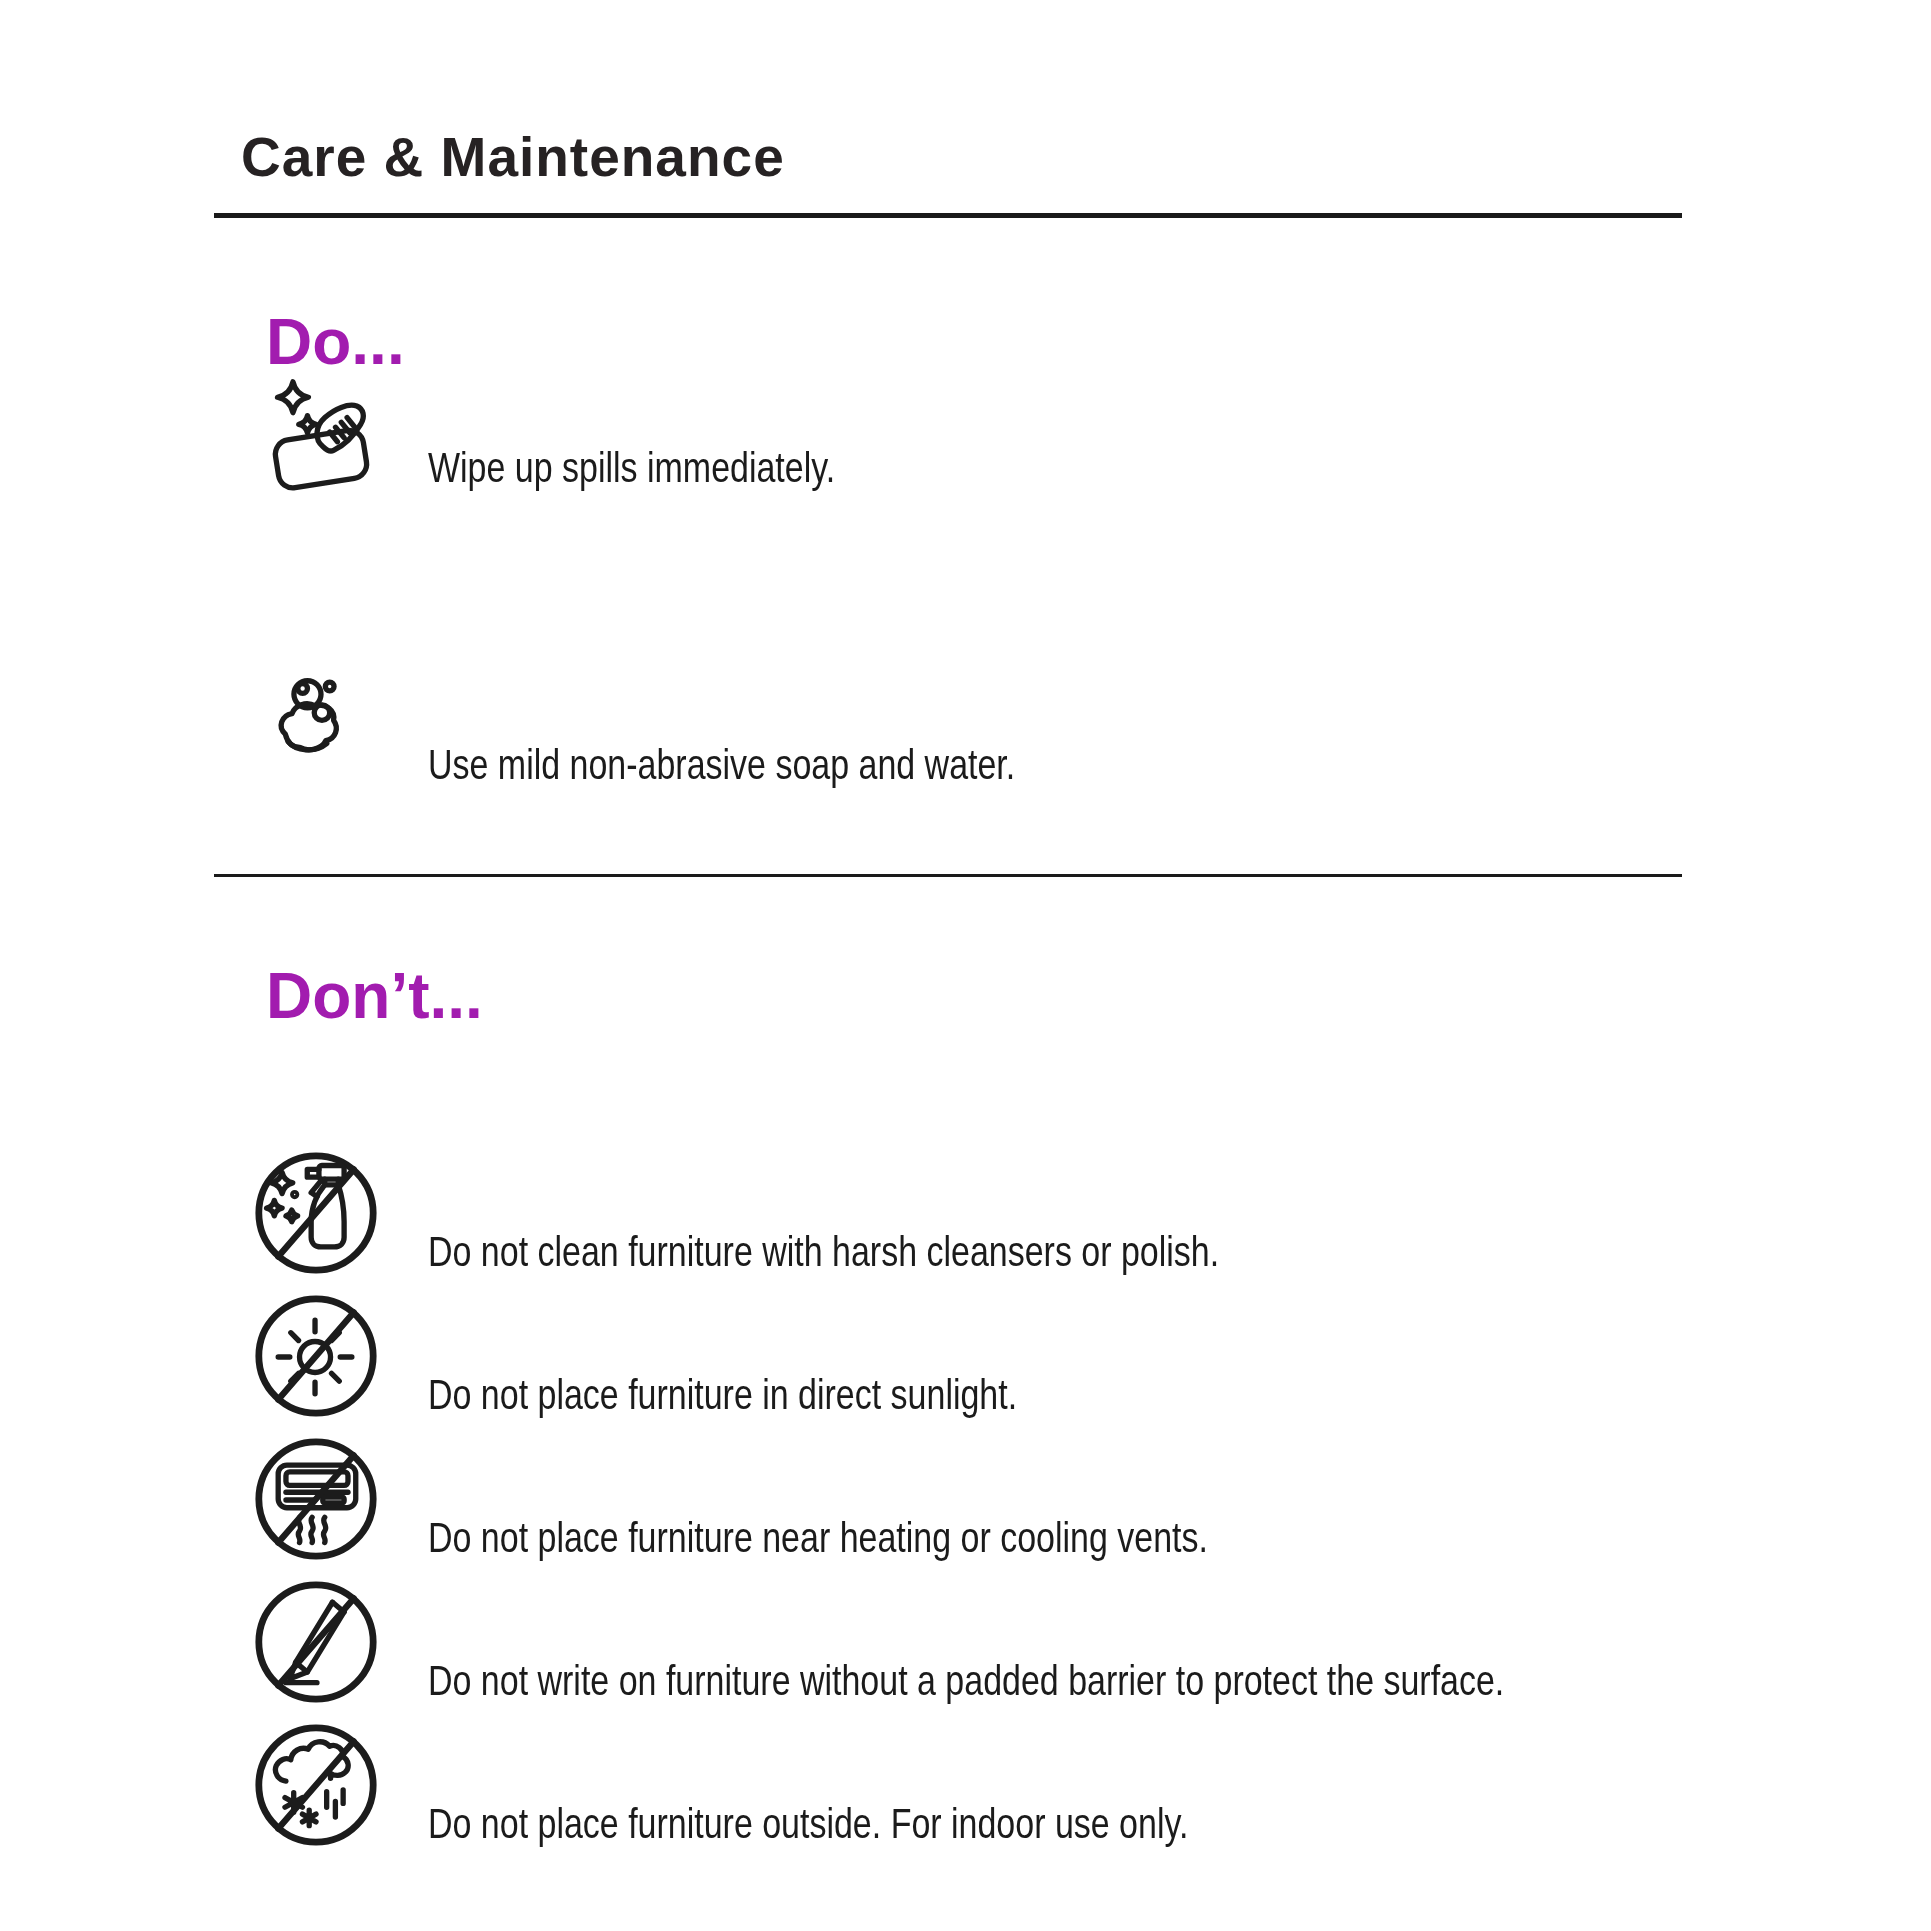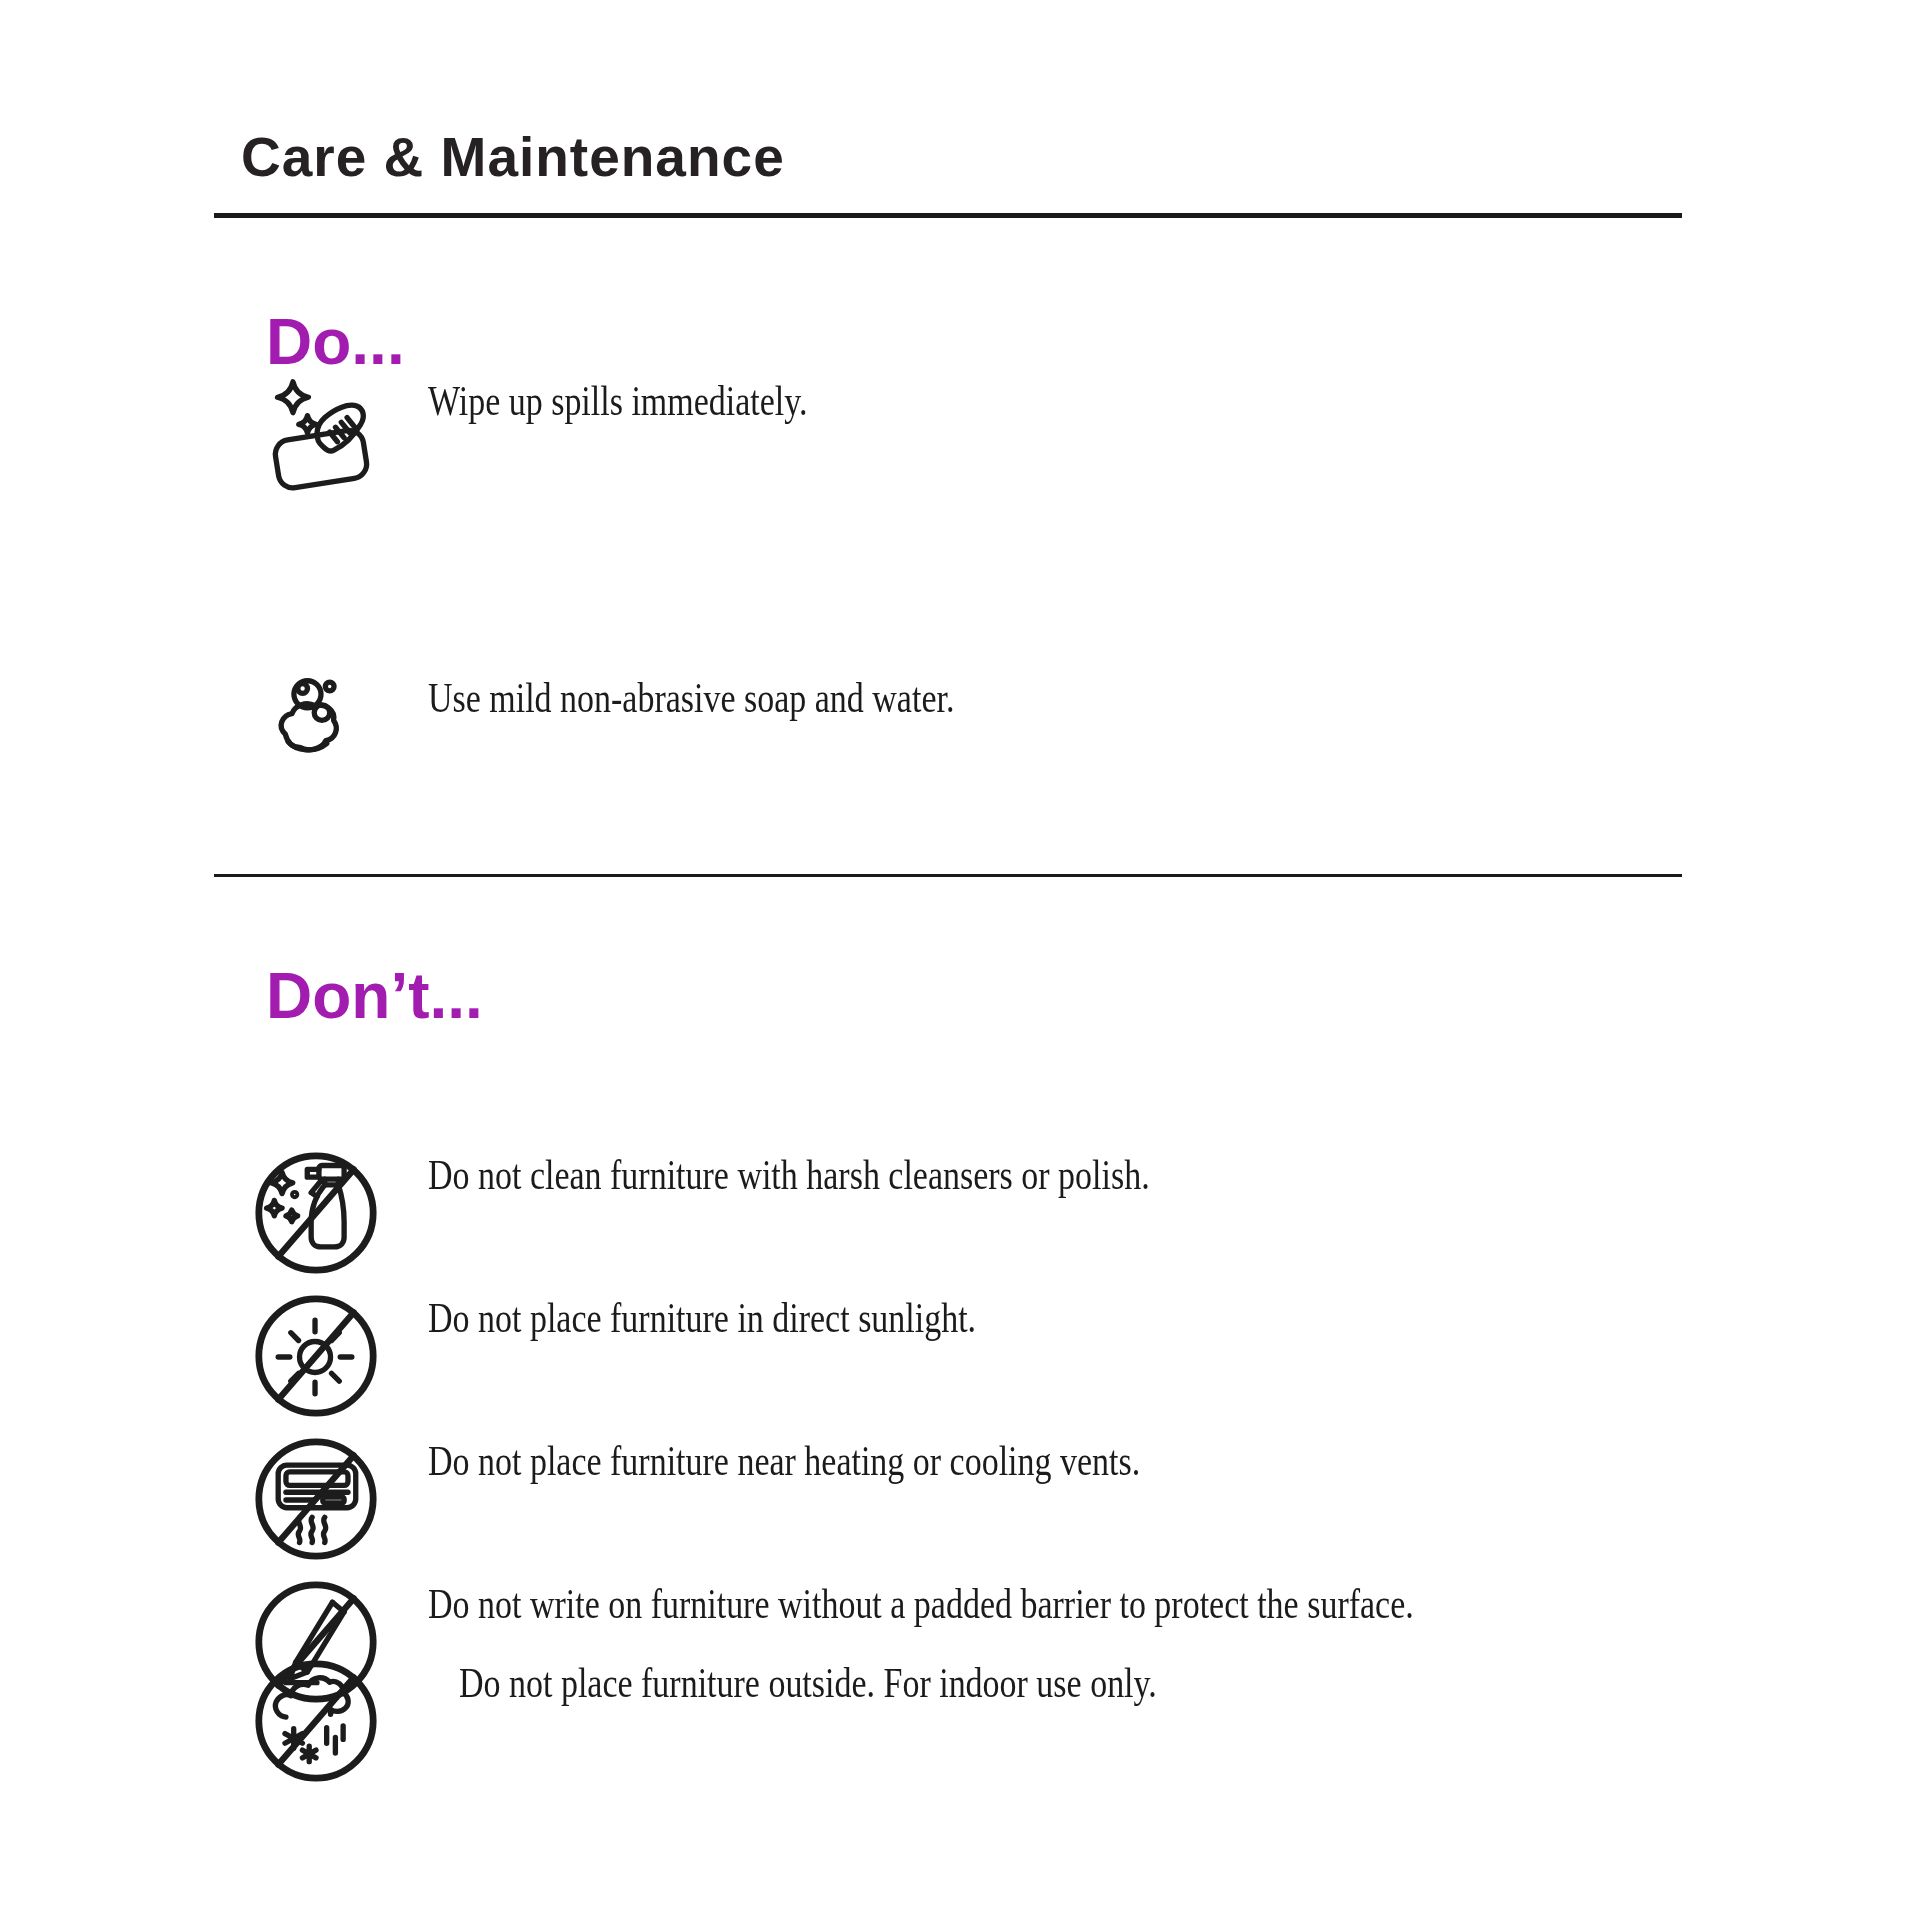--- a/index.html
+++ b/index.html
@@ -20,21 +20,21 @@
   .rule.thick{top:213px;height:4.8px;}
   .rule.thin{top:874px;height:2.9px;}
   .section-heading{
     position:absolute;left:266px;
     font-size:64px;font-weight:bold;line-height:1;color:#a21caf;
   }
   #do-heading{top:257px;}
   #dont-heading{top:911px;}
   .row{
     position:absolute;
-    display:flex;align-items:flex-start;font-family:Liberation Serif, serif;
+    display:flex;align-items:flex-end;
   }
   .row .icon-box{flex:0 0 auto;}
   .row .item-text{
     margin-left:49px;
     font-size:43px;line-height:1.15;color:#1b1b1b;
     display:inline-block;
     transform:scaleX(0.79);
     transform-origin:left center;
     white-space:nowrap;
   }
@@ -43,21 +43,21 @@
   #do-row-0{top:376px;}
   #do-row-1{top:523px;}
   #do-row-2{top:673px;}
   .dont-row{left:253px;}
   .dont-row .icon-box{width:126px;height:126px;}
   #dont-row-0{top:1007px;}
   #dont-row-1{top:1150px;}
   #dont-row-2{top:1293px;}
   #dont-row-3{top:1436px;}
   #dont-row-4{top:1579px;}
-  #dont-row-5{top:1658px;gap:31px;}
+  #dont-row-5{top:1722px;}
   svg{display:block;width:100%;height:100%;}
   svg *{
     stroke:#1c1c1c;fill:none;
     stroke-linecap:round;stroke-linejoin:round;
   }
 </style>
 </head>
 <body>
 
 <div class="page">

